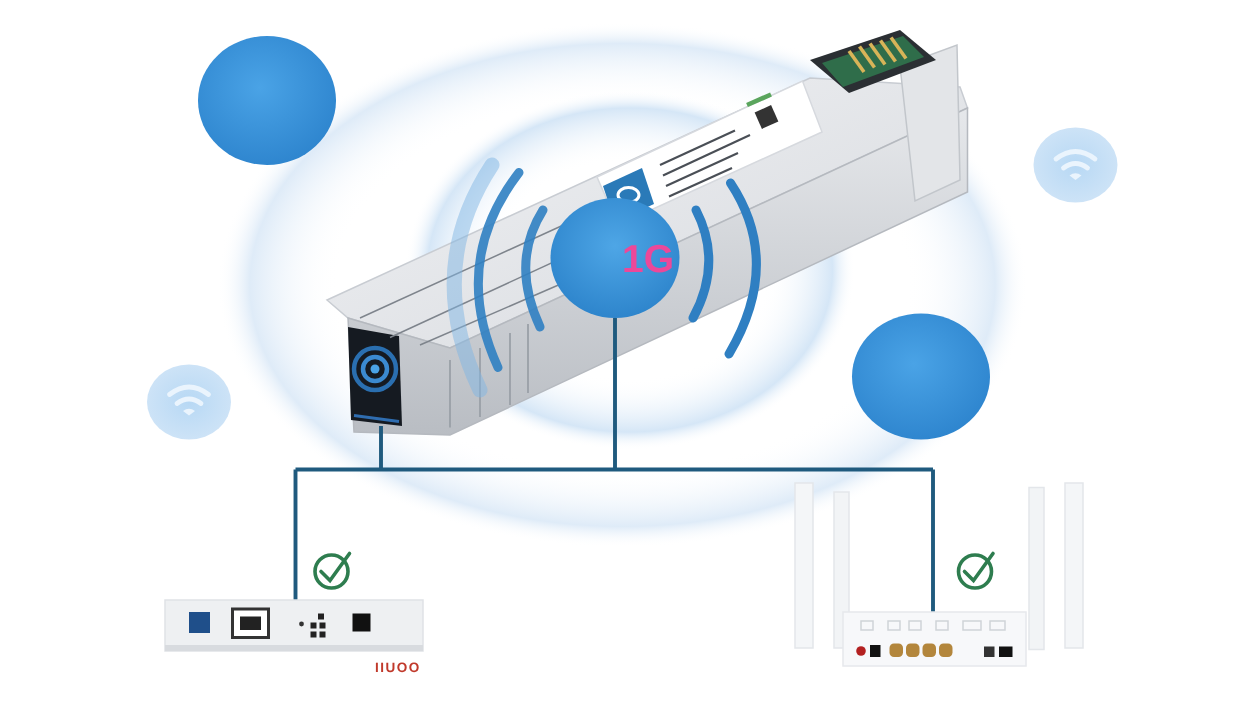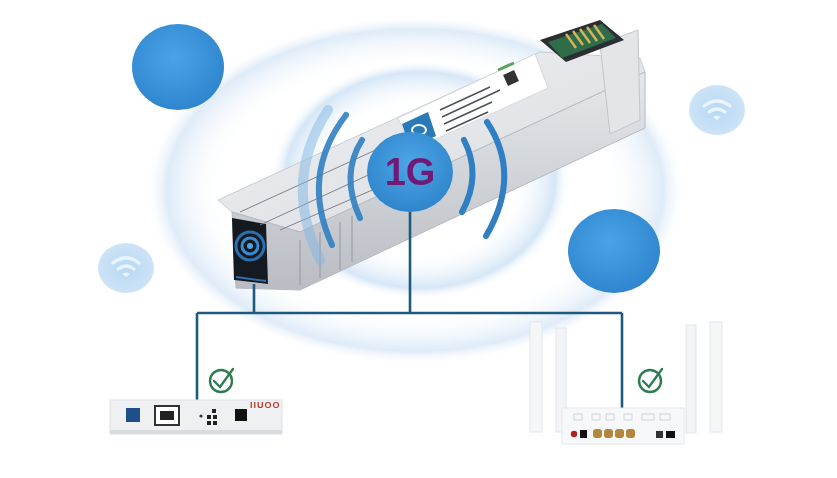--- a/index.html
+++ b/index.html
@@ -1,25 +1,25 @@
 <!DOCTYPE html>
 <html><head>
 <meta charset="utf-8">
 <style>
   html, body { margin: 0; padding: 0; }
   body { width: 837px; height: 478px; background: #ffffff; overflow: hidden; position: relative; font-family: "Liberation Sans", sans-serif; }
   .stage { position: absolute; left: 0; top: 0; width: 837px; height: 478px; }
   .abs { position: absolute; }
   .bubble-label {
-    position: absolute; left: 366px; top: 134px; width: 88px; height: 76px;
+    position: absolute; left: 388px; top: 134px; width: 88px; height: 76px;
     display: flex; align-items: center; justify-content: center;
-    color: #701a75; font-weight: bold; font-size: 38px; letter-spacing: 0px;
+    color: #ec4899; font-weight: bold; font-size: 26px; letter-spacing: 0px;
     font-family: "Liberation Sans", sans-serif;
   }
-  .brand { position: absolute; font-size: 9px; color: #c0392b; font-family: "Liberation Sans", sans-serif; letter-spacing: 1px; font-weight: bold; }
+  .brand { position: absolute; font-size: 9px; color: #c0392b; font-family: "Liberation Sans", sans-serif; letter-spacing: 1px; font-weight: bold; margin-top: 40px; }
 </style>
 </head>
 <body>
 
 <div class="stage">
   <svg class="abs" style="left:0;top:0" width="837" height="478" viewBox="0 0 837 478">
     <defs>
       <radialGradient id="halo" cx="50%" cy="50%" r="50%">
         <stop offset="70%" stop-color="#ffffff" stop-opacity="0"></stop>
         <stop offset="92%" stop-color="#dbe9f7" stop-opacity="0.9"></stop>

